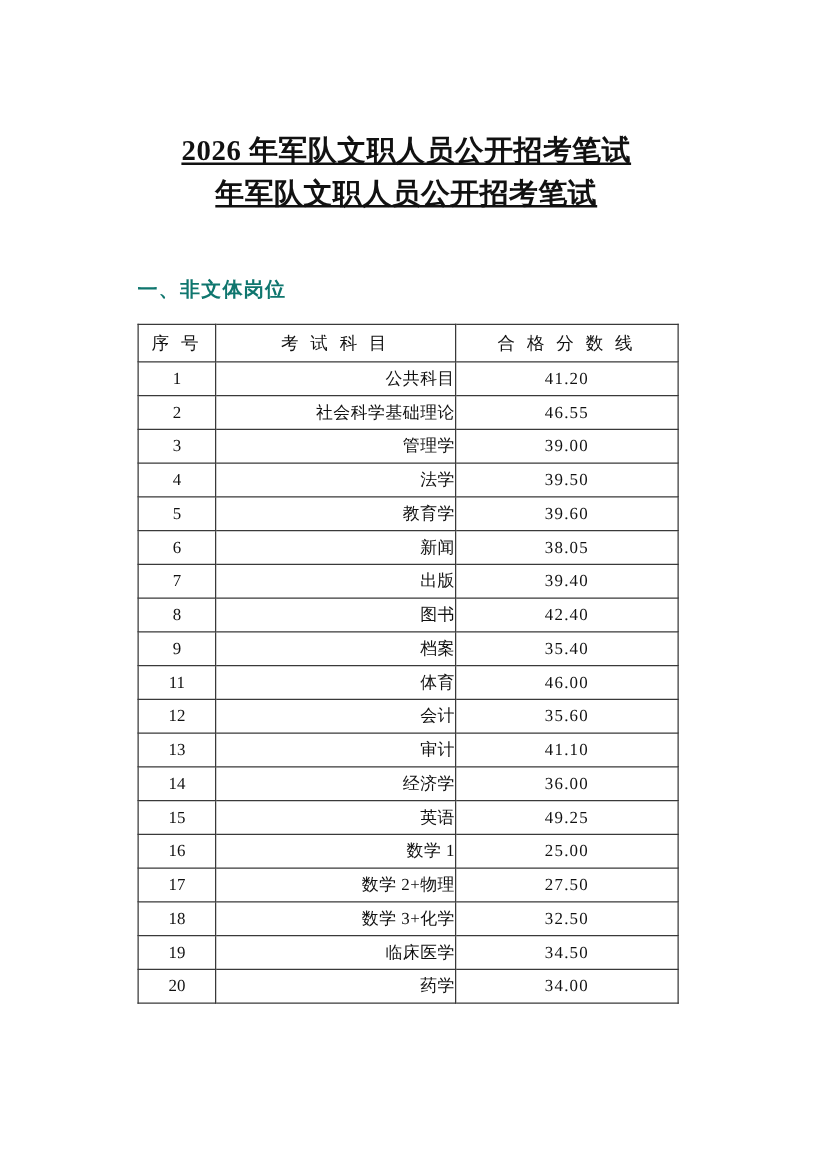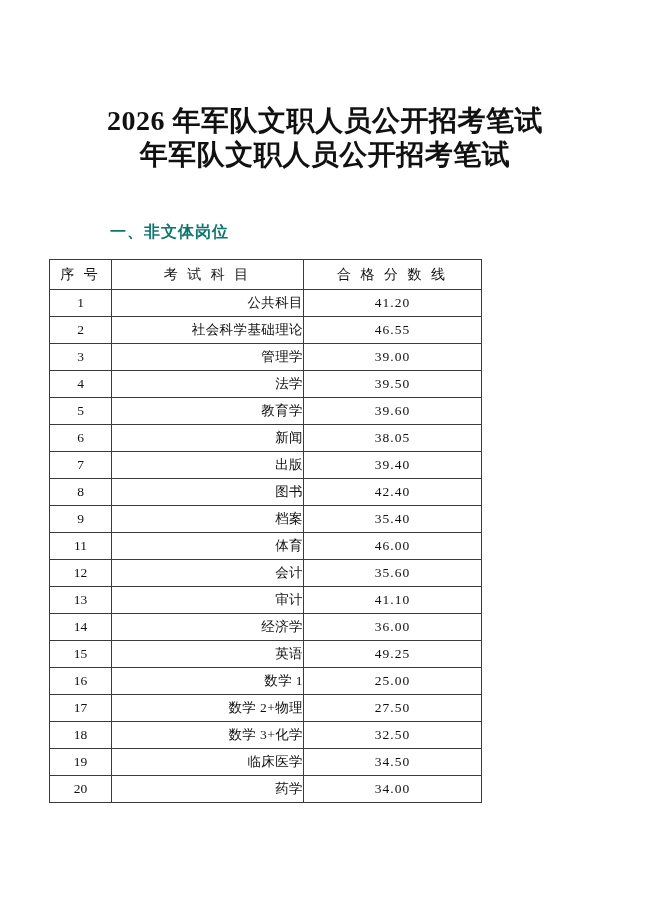--- a/index.html
+++ b/index.html
@@ -21,37 +21,38 @@
     box-sizing: border-box;
     padding: 0;
   }
   .title-block {
     text-align: center;
     margin-top: 104px;
   }
   .title-line {
     font-family: "Liberation Serif", serif;
     font-weight: bold;
-    font-size: 28px;
+    font-size: 23px;
     letter-spacing: 0.5px;
     line-height: 34px;
     color: #111111;
+    text-decoration: underline;
   }
   .section-heading {
     margin-top: 50px;
     margin-left: 110px;
     font-family: "Liberation Serif", serif;
     font-weight: bold;
     font-size: 16px;
     letter-spacing: 1px;
     color: #0f766e;
   }
   .table-wrap {
     margin-top: 16px;
-    margin-left: 49px;
+    margin-left: 110px;
     width: 432px;
   }
   table.score-table {
     border-collapse: collapse;
     width: 432px;
     table-layout: fixed;
   }
   table.score-table th,
   table.score-table td {
     border: 1px solid #3a3a3a;

